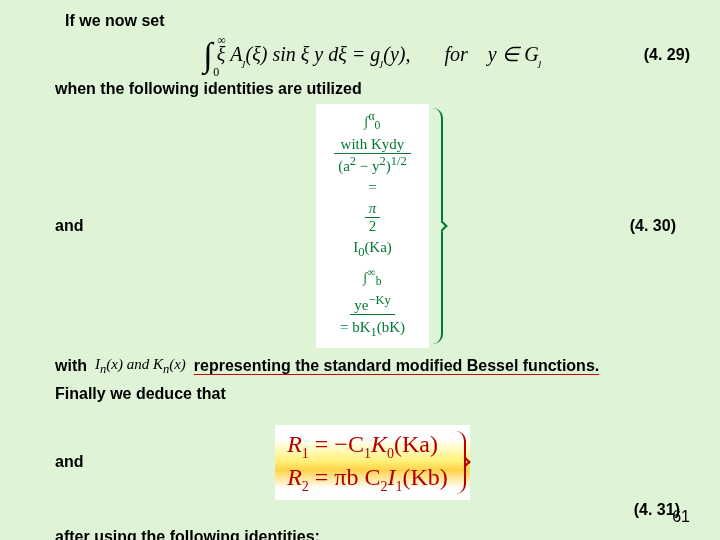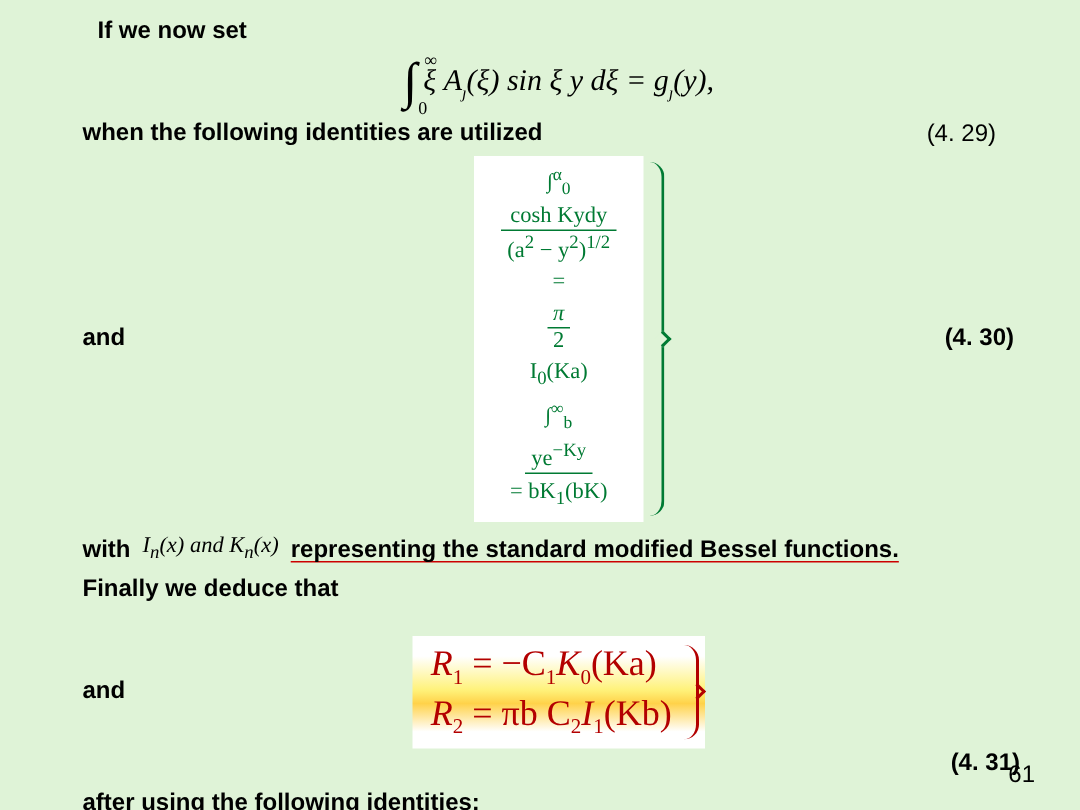--- a/index.html
+++ b/index.html
@@ -19,25 +19,24 @@
 
   .eq-row {
     display: flex;
     align-items: center;
     justify-content: center;
     position: relative;
     margin: 6px 0 8px 0;
   }
   .eq-tag {
     position: absolute;
-    right: 26px;
-    top: 50%;
-    transform: translateY(-50%);
-    font-weight: 400;
-    margin-top: 35px;
+    right: 0;
+    top: 50%;
+    transform: translateY(-50%);
+    font-weight: 700;
   }
 
   
   .eq29 {
     font-family: 'Times New Roman', serif;
     font-style: italic;
     font-size: 20px;
     display: flex;
     align-items: center;
     gap: 4px;
@@ -98,21 +97,21 @@
     position: absolute;
     right: -5px;
     top: 50%;
     width: 6px; height: 6px;
     border-top: 2px solid #007a33;
     border-right: 2px solid #007a33;
     transform: translateY(-50%) rotate(45deg);
     background: #dff3d7;
   }
 
-  .withline { display: flex; align-items: flex-end; gap: 8px; margin-top: 4px; margin-bottom: 8px; }
+  .withline { display: flex; align-items: center; gap: 8px; margin-top: 4px; margin-bottom: 8px; }
   .mini-eq {
     font-family: 'Times New Roman', serif;
     font-style: italic;
     font-size: 15px;
   }
   .underline-red {
     text-decoration: underline;
     text-decoration-color: #c00;
     text-decoration-thickness: 1px;
     text-underline-offset: 3px;
@@ -186,33 +185,37 @@
 
 <div class="eq-row">
   <div class="eq29">
     <span class="intsign">∫
       <span class="upper">∞</span>
       <span class="lower">0</span>
     </span>
     <span>
       <span>ξ A</span><span class="sub">ȷ</span><span>(ξ) sin ξ y dξ = g</span><span class="sub">ȷ</span><span>(y),</span>
     </span>
+    <span class="for">
+      <span>for</span>&nbsp;&nbsp;&nbsp;
+      <span>y ∈ G</span><span class="sub">ȷ</span>
+    </span>
   </div>
   <div class="eq-tag">(4. 29)</div>
 </div>
 
 <div class="line bold">when the following identities are utilized</div>
 
 <div class="eq30-wrap">
   <div class="side-and">and</div>
   <div class="eq30-box">
     <div class="eq30-line">
       <span class="pre"><span>∫</span><sup>α</sup><sub>0</sub></span>
       <span class="frac">
-        <span class="num">cosh Kydy</span>
+        <span class="num">with Kydy</span>
         <span class="bar"></span>
         <span class="den"><span>(a</span><sup>2</sup><span> − y</span><sup>2</sup><span>)</span><sup>1/2</sup></span>
       </span>
       <span> = </span>
       <span class="frac">
         <span class="num pi">π</span>
         <span class="bar"></span>
         <span class="den">2</span>
       </span>
       <span><span> I</span><sub>0</sub><span>(Ka)</span></span>

